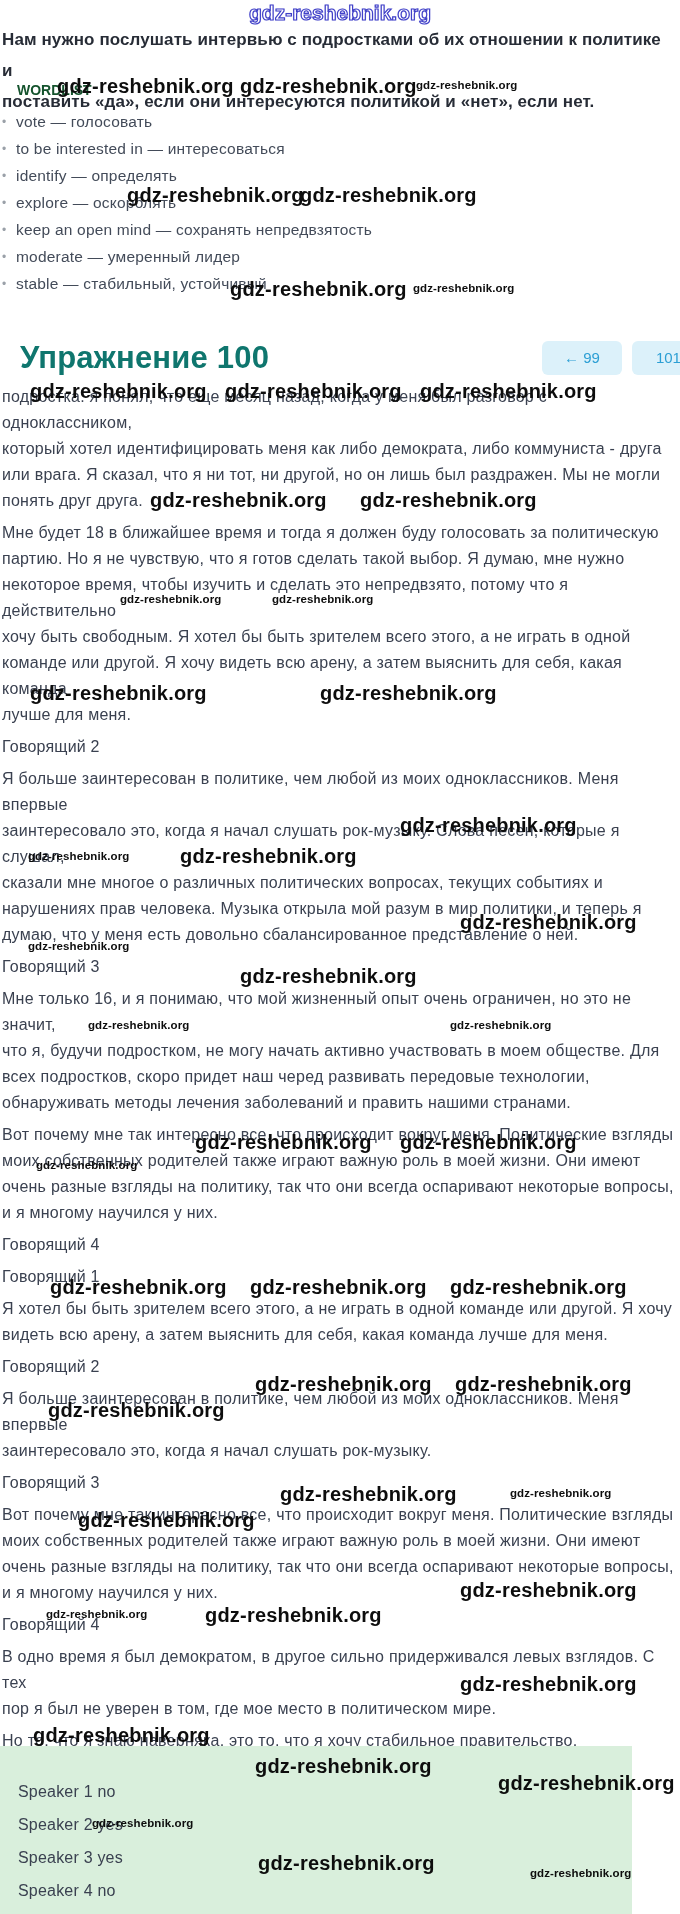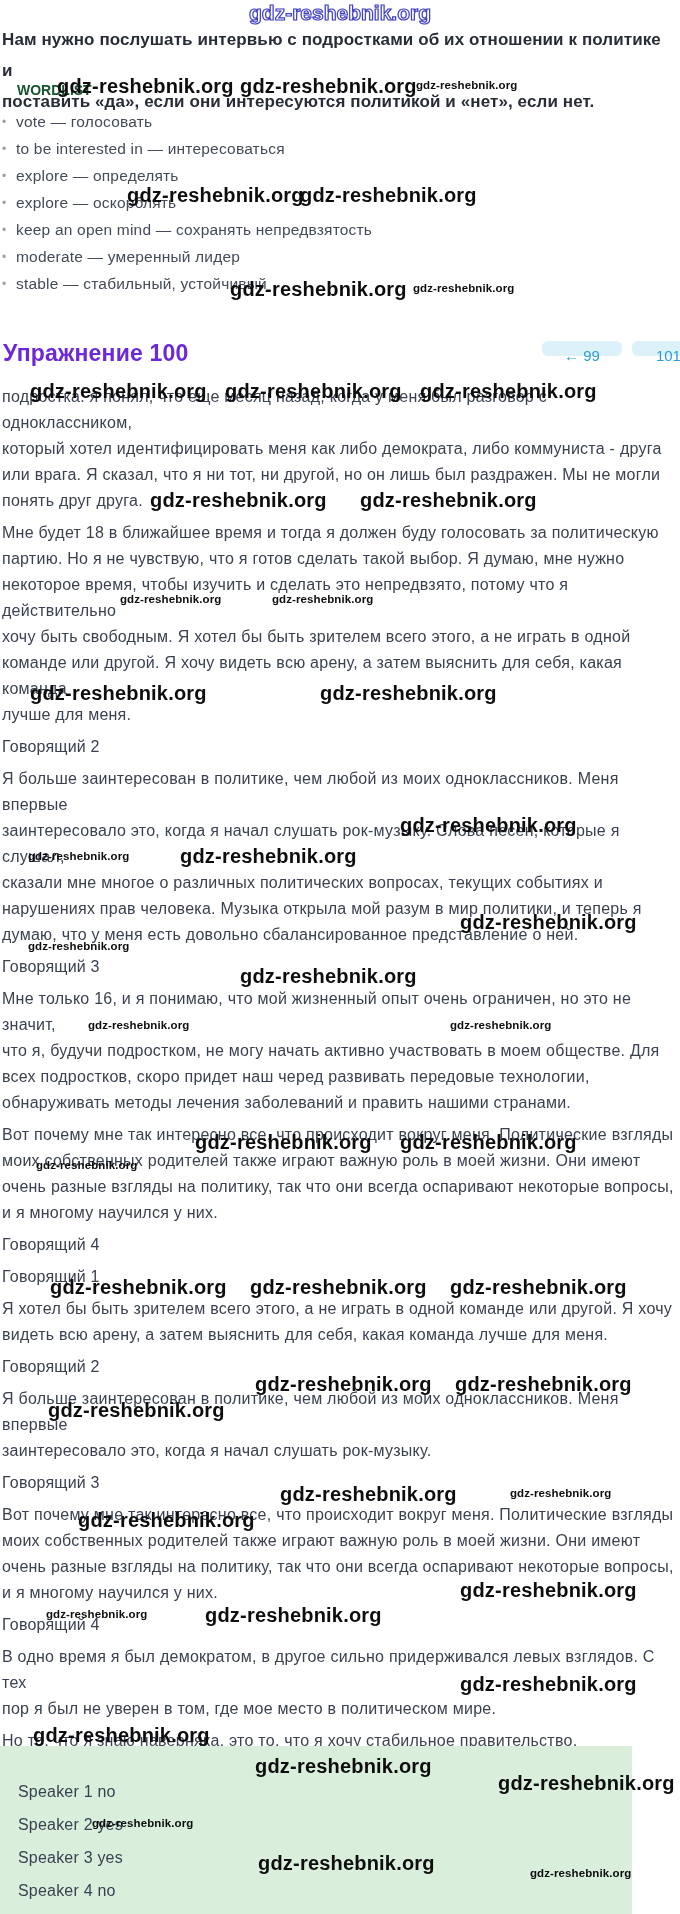--- a/index.html
+++ b/index.html
@@ -16,22 +16,22 @@
          color:#272c36;line-height:31px;white-space:pre-line;letter-spacing:0.1px;}
 
   
   .wordlist-title{position:absolute;top:82px;left:17px;font-size:14px;font-weight:700;color:#14532d;}
   .wordlist{position:absolute;top:112px;left:2px;right:2px;margin:0;padding:0;list-style:none;}
   .wordlist li{height:27px;line-height:20px;font-size:15.5px;color:#434b59;letter-spacing:0.2px;}
   .wordlist .bullet{display:inline-block;width:14px;color:#9aa0a8;font-size:12px;vertical-align:top;}
 
   
   .ex-header{position:absolute;top:338px;left:0;right:0;height:42px;}
-  .ex-title{position:absolute;left:3px;top:2px;font-size:23px;font-weight:700;color:#6d28d9;letter-spacing:0.2px;}
-  .nav-btn{position:absolute;top:3px;height:15px;border:none;border-radius:6px;
+  .ex-title{position:absolute;left:20px;top:2px;font-size:31px;font-weight:700;color:#0f766e;letter-spacing:0.2px;}
+  .nav-btn{position:absolute;top:3px;height:34px;border:none;border-radius:6px;
            background:#dcf1fa;color:#2c9fd4;font-size:15px;font-family:inherit;cursor:pointer;
            text-align:center;line-height:30px;padding:0;}
   .nav-prev{left:542px;width:80px;}
   .nav-next{left:632px;width:92px;}
 
   
   .transcript{position:absolute;top:384px;left:2px;width:676px;}
   .block{white-space:pre-line;font-size:16px;line-height:26px;letter-spacing:0.25px;
          color:#3a4150;margin:0 0 6px 0;overflow:hidden;}
   .heading{letter-spacing:0.2px;}
@@ -59,21 +59,21 @@
 поставить «да», если они интересуются политикой и «нет», если нет.</div>
 
   <div class="wordlist-title">WORDLIST</div>
 
   <ul class="wordlist">
 
       <li><span class="bullet">•</span><span>vote — голосовать</span></li>
 
       <li><span class="bullet">•</span><span>to be interested in — интересоваться</span></li>
 
-      <li><span class="bullet">•</span><span>explore — определять</span></li>
+      <li><span class="bullet">•</span><span>identify — определять</span></li>
 
       <li><span class="bullet">•</span><span>explore — оскорблять</span></li>
 
       <li><span class="bullet">•</span><span>keep an open mind — сохранять непредвзятость</span></li>
 
 
       <li><span class="bullet">•</span><span>moderate — умеренный лидер</span></li>
 
       <li><span class="bullet">•</span><span>stable — стабильный, устойчивый</span></li>
     </ul>

